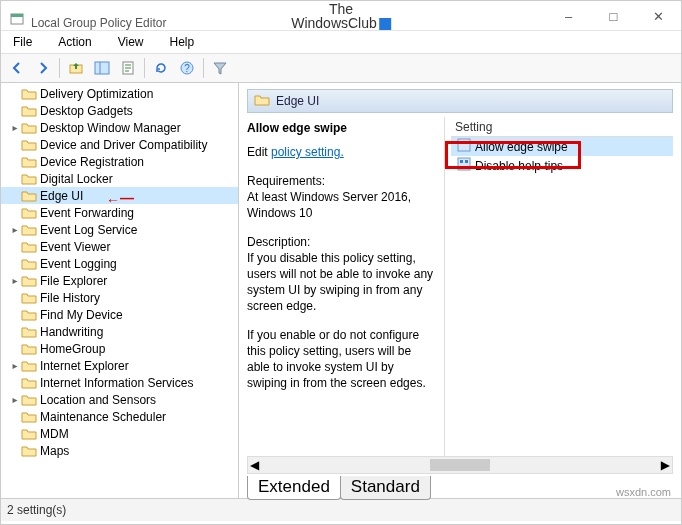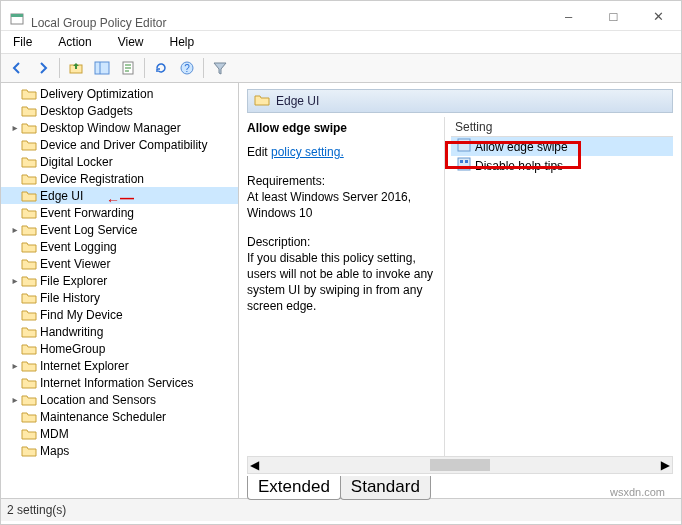--- a/index.html
+++ b/index.html
@@ -192,38 +192,42 @@
 .statusbar {
   height: 22px;
   display: flex;
   align-items: center;
   padding: 0 6px;
   background: #f4f4f4;
   color: #333;
 }
 .watermark {
   position: absolute;
-  right: 16px;
+  right: 10px;
   bottom: 26px;
   color: #999;
   font-size: 11px;
 }
 .folder-svg{width:16px;height:13px;}
 </style>
 </head>
 <body>
 
 <div class="titlebar">
   <span class="icon">
     <svg width="16" height="16">
         <rect x="2" y="3" width="12" height="10" fill="#fff" stroke="#888"></rect>
         <rect x="2" y="3" width="12" height="3" fill="#5a8"></rect>
       </svg>
   </span>
   <span class="title">Local Group Policy Editor</span>
+  <div class="logo">
+    <div>The</div>
+    <div class="wc"><span>WindowsClub</span><span class="accent"></span></div>
+  </div>
   <div class="win-controls">
     <div>–</div>
     <div>□</div>
     <div>✕</div>
   </div>
 </div>
 
 <div class="menubar">
   <div class="mitem">File</div>
   <div class="mitem">Action</div>
@@ -321,30 +325,30 @@
           </span>
           <span class="lbl">Device and Driver Compatibility</span>
         </div>
         <div class="tree-item">
           <span class="expander"></span>
           <span class="ficon">
             <svg class="folder-svg">
               <path d="M1 3h5l1 2h8v7H1z" fill="#ffe9a8" stroke="#c9a13b"></path>
             </svg>
           </span>
+          <span class="lbl">Device Registration</span>
+        </div>
+        <div class="tree-item">
+          <span class="expander"></span>
+          <span class="ficon">
+            <svg class="folder-svg">
+              <path d="M1 3h5l1 2h8v7H1z" fill="#ffe9a8" stroke="#c9a13b"></path>
+            </svg>
+          </span>
           <span class="lbl">Digital Locker</span>
-        </div>
-        <div class="tree-item">
-          <span class="expander"></span>
-          <span class="ficon">
-            <svg class="folder-svg">
-              <path d="M1 3h5l1 2h8v7H1z" fill="#ffe9a8" stroke="#c9a13b"></path>
-            </svg>
-          </span>
-          <span class="lbl">Device Registration</span>
         </div>
         <div class="tree-item selected">
           <span class="expander"></span>
           <span class="ficon">
             <svg class="folder-svg">
               <path d="M1 3h5l1 2h8v7H1z" fill="#ffe9a8" stroke="#c9a13b"></path>
             </svg>
           </span>
           <span class="lbl">Edge UI</span>
           <span class="arrow-ptr">←—</span>
@@ -367,30 +371,30 @@
           </span>
           <span class="lbl">Event Log Service</span>
         </div>
         <div class="tree-item">
           <span class="expander"></span>
           <span class="ficon">
             <svg class="folder-svg">
               <path d="M1 3h5l1 2h8v7H1z" fill="#ffe9a8" stroke="#c9a13b"></path>
             </svg>
           </span>
+          <span class="lbl">Event Viewer</span>
+        </div>
+        <div class="tree-item">
+          <span class="expander"></span>
+          <span class="ficon">
+            <svg class="folder-svg">
+              <path d="M1 3h5l1 2h8v7H1z" fill="#ffe9a8" stroke="#c9a13b"></path>
+            </svg>
+          </span>
           <span class="lbl">Event Logging</span>
-        </div>
-        <div class="tree-item">
-          <span class="expander"></span>
-          <span class="ficon">
-            <svg class="folder-svg">
-              <path d="M1 3h5l1 2h8v7H1z" fill="#ffe9a8" stroke="#c9a13b"></path>
-            </svg>
-          </span>
-          <span class="lbl">Event Viewer</span>
         </div>
         <div class="tree-item">
           <span class="expander">▸</span>
           <span class="ficon">
             <svg class="folder-svg">
               <path d="M1 3h5l1 2h8v7H1z" fill="#ffe9a8" stroke="#c9a13b"></path>
             </svg>
           </span>
           <span class="lbl">File Explorer</span>
         </div>
@@ -492,20 +496,21 @@
             <path d="M1 3h5l1 2h8v7H1z" fill="#ffe9a8" stroke="#c9a13b"></path>
           </svg></span>
       <span class="lbl">Edge UI</span>
     </div>
     <div class="detail-split">
       <div class="detail-left">
         <div class="pol-title">Allow edge swipe</div>
         <div class="edit"><span>Edit </span><a href="#">policy setting.</a></div>
         <p><span>Requirements:</span><br><span>At least Windows Server 2016, Windows 10</span></p>
         <p><span>Description:</span><br><span>If you disable this policy setting, users will not be able to invoke any system UI by swiping in from any screen edge.</span></p>
+        <p>If you enable or do not configure this policy setting, users will be able to invoke system UI by swiping in from the screen edges.</p>
       </div>
       <div class="detail-right">
         <div class="col-head">Setting</div>
         <div class="highlight-box"></div>
         <div id="settings-rows">
             <div class="setting-row selected">
               <span><svg width="14" height="14">
                   <rect x="1" y="1" width="12" height="12" fill="#d9e8f7" stroke="#6a9bd1"></rect>
                   <rect x="3" y="3" width="3" height="3" fill="#3a7bd5"></rect>
                   <rect x="8" y="3" width="3" height="3" fill="#3a7bd5"></rect>

